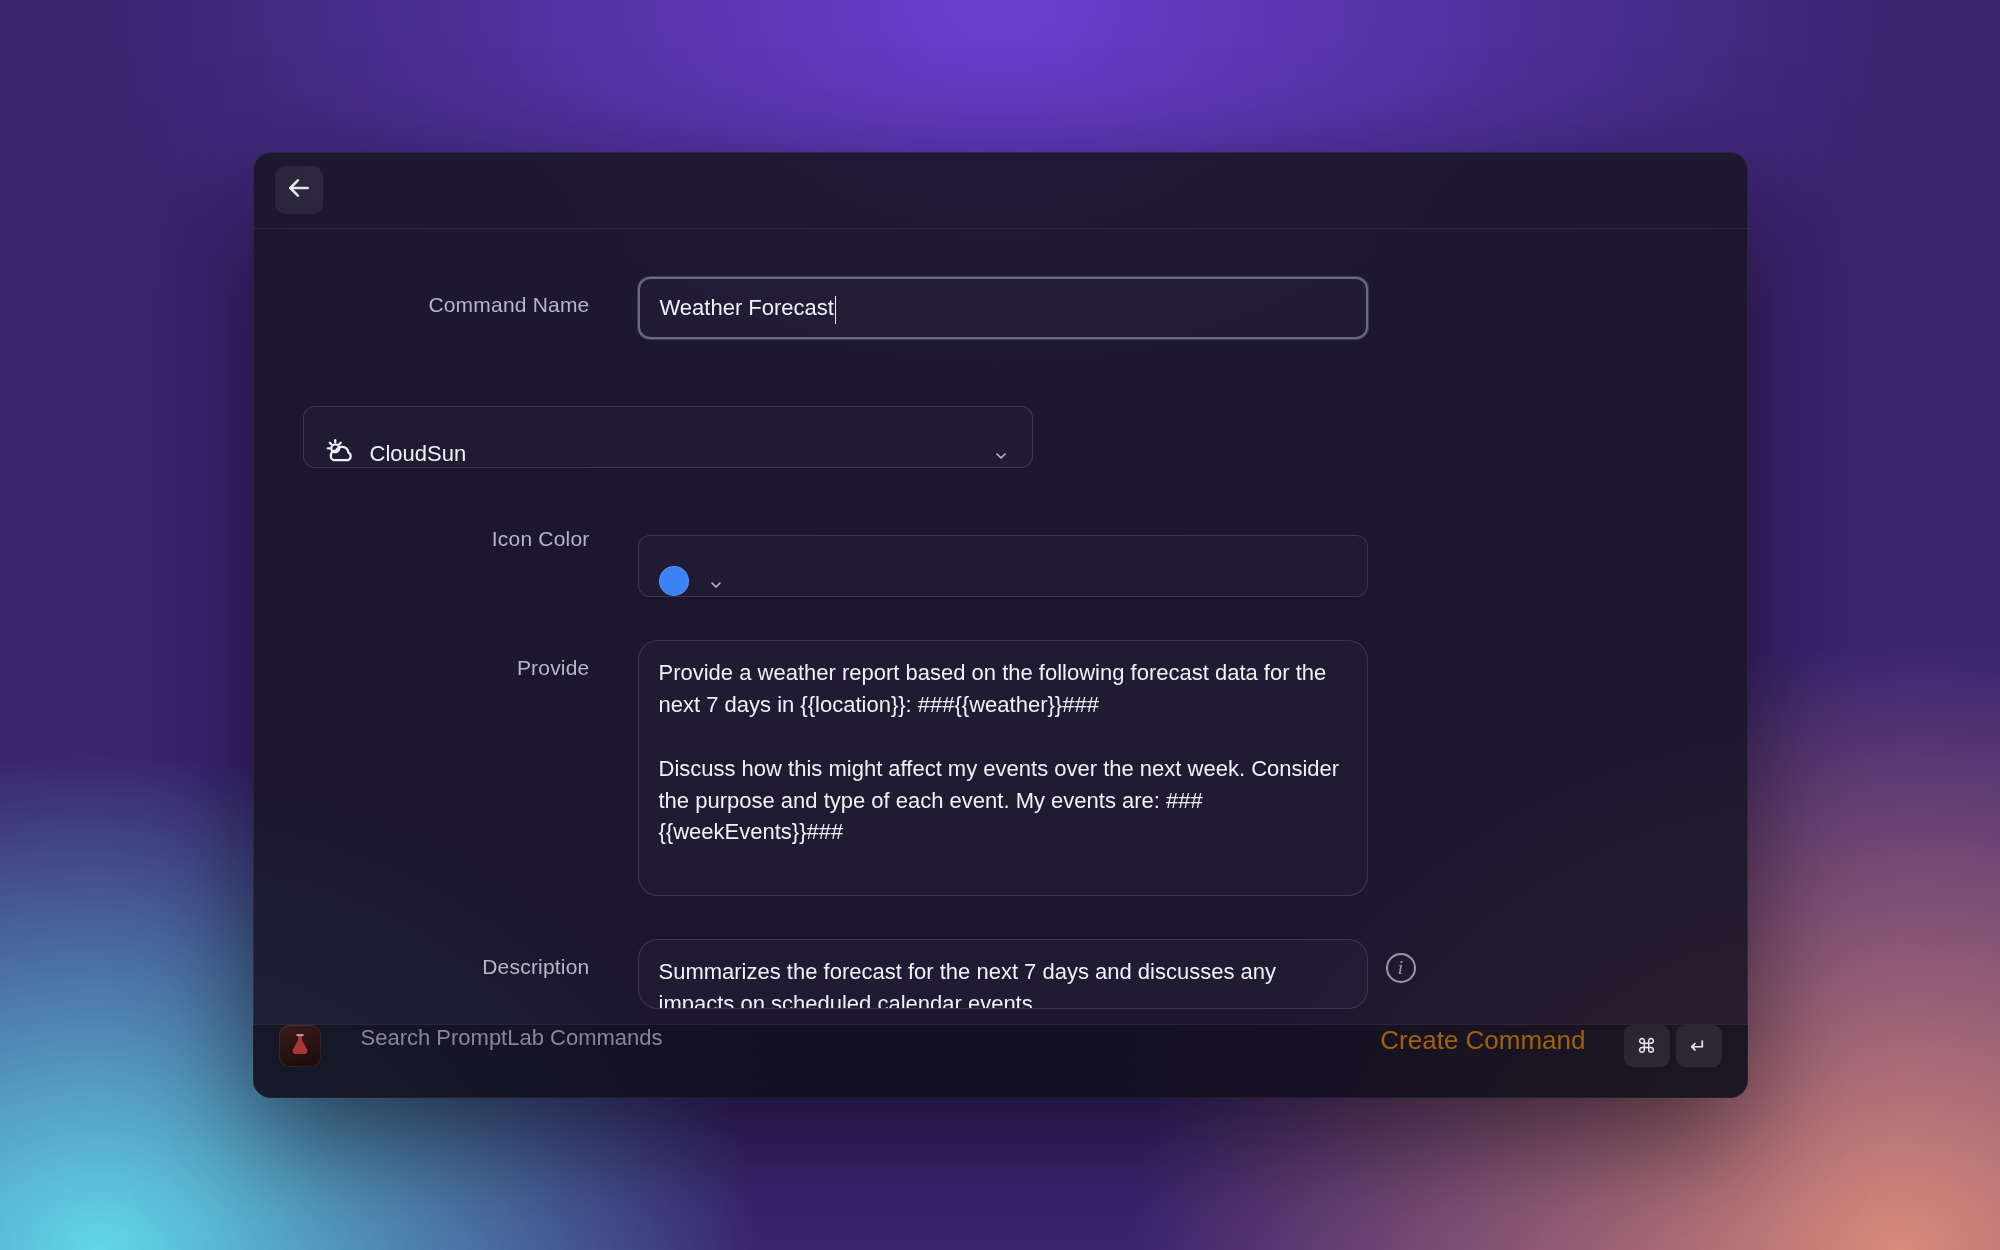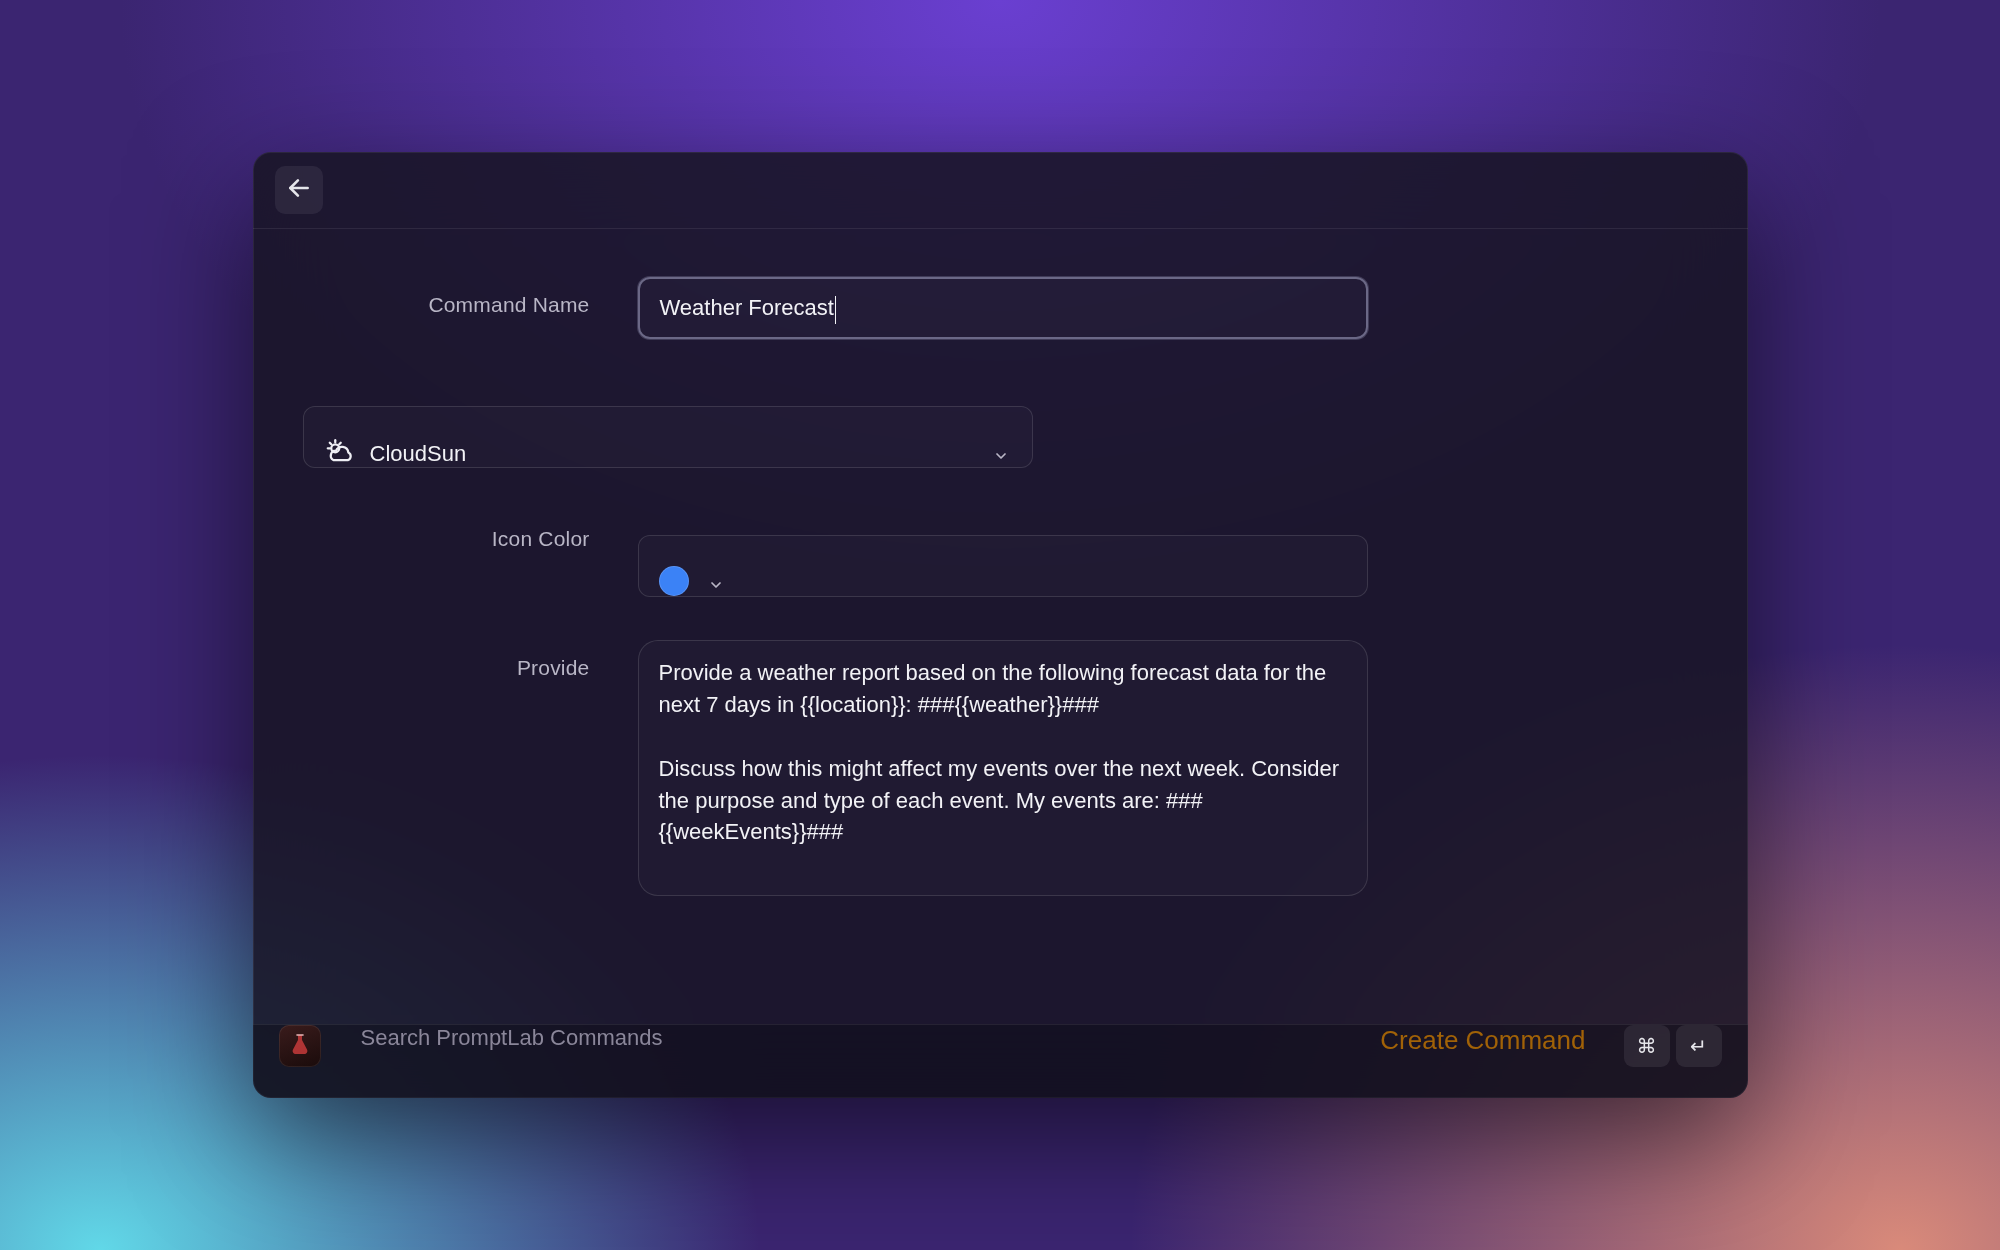--- a/index.html
+++ b/index.html
@@ -285,20 +285,31 @@
 
     <div class="row">
       <div class="label-col">Provide</div>
       <div class="field-col">
         <div class="textarea prompt">Provide a weather report based on the following forecast data for the next 7 days in {{location}}: ###{{weather}}###
 
 Discuss how this might affect my events over the next week. Consider the purpose and type of each event. My events are: ###{{weekEvents}}###</div>
       </div>
     </div>
 
+    <div class="row tight">
+      <div class="label-col">Description</div>
+      <div class="field-col">
+        <div class="textarea desc">Summarizes the forecast for the next 7 days and discusses any impacts on scheduled calendar events</div>
+      </div>
+      <div class="info-col">
+        <div class="info-icon">
+            <span>i</span>
+          </div>
+      </div>
+    </div>
 
   </div>
 
   <div class="footer">
     <div class="app-icon">
       <span>
         <svg width="24" height="24" viewBox="0 0 24 24" fill="none">
           <path d="M10 3h4v5l5 9.5A3 3 0 0 1 16.4 22H7.6A3 3 0 0 1 5 17.5L10 8V3z" fill="#c53b3b" fill-opacity="0.85"></path>
           <path d="M9 3h6" stroke="#e9b8b8" stroke-width="1.6" stroke-linecap="round"></path>
         </svg>

